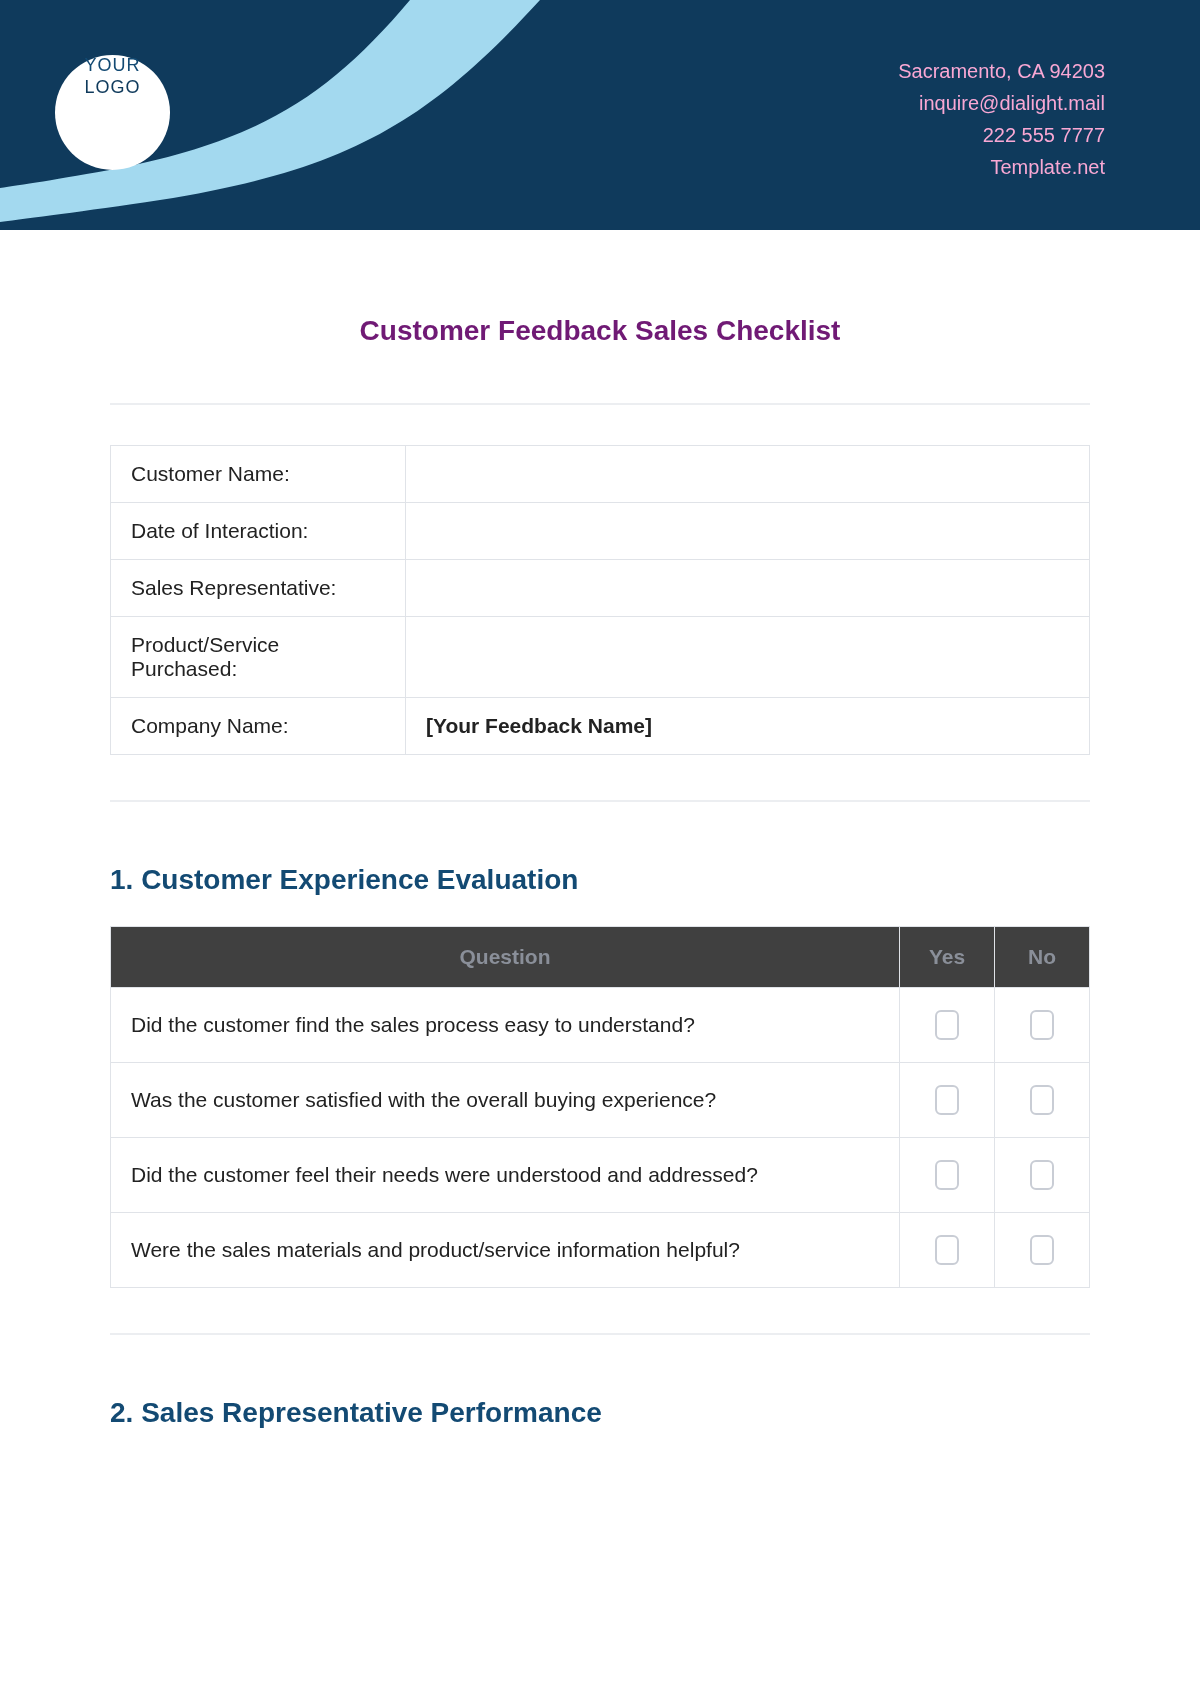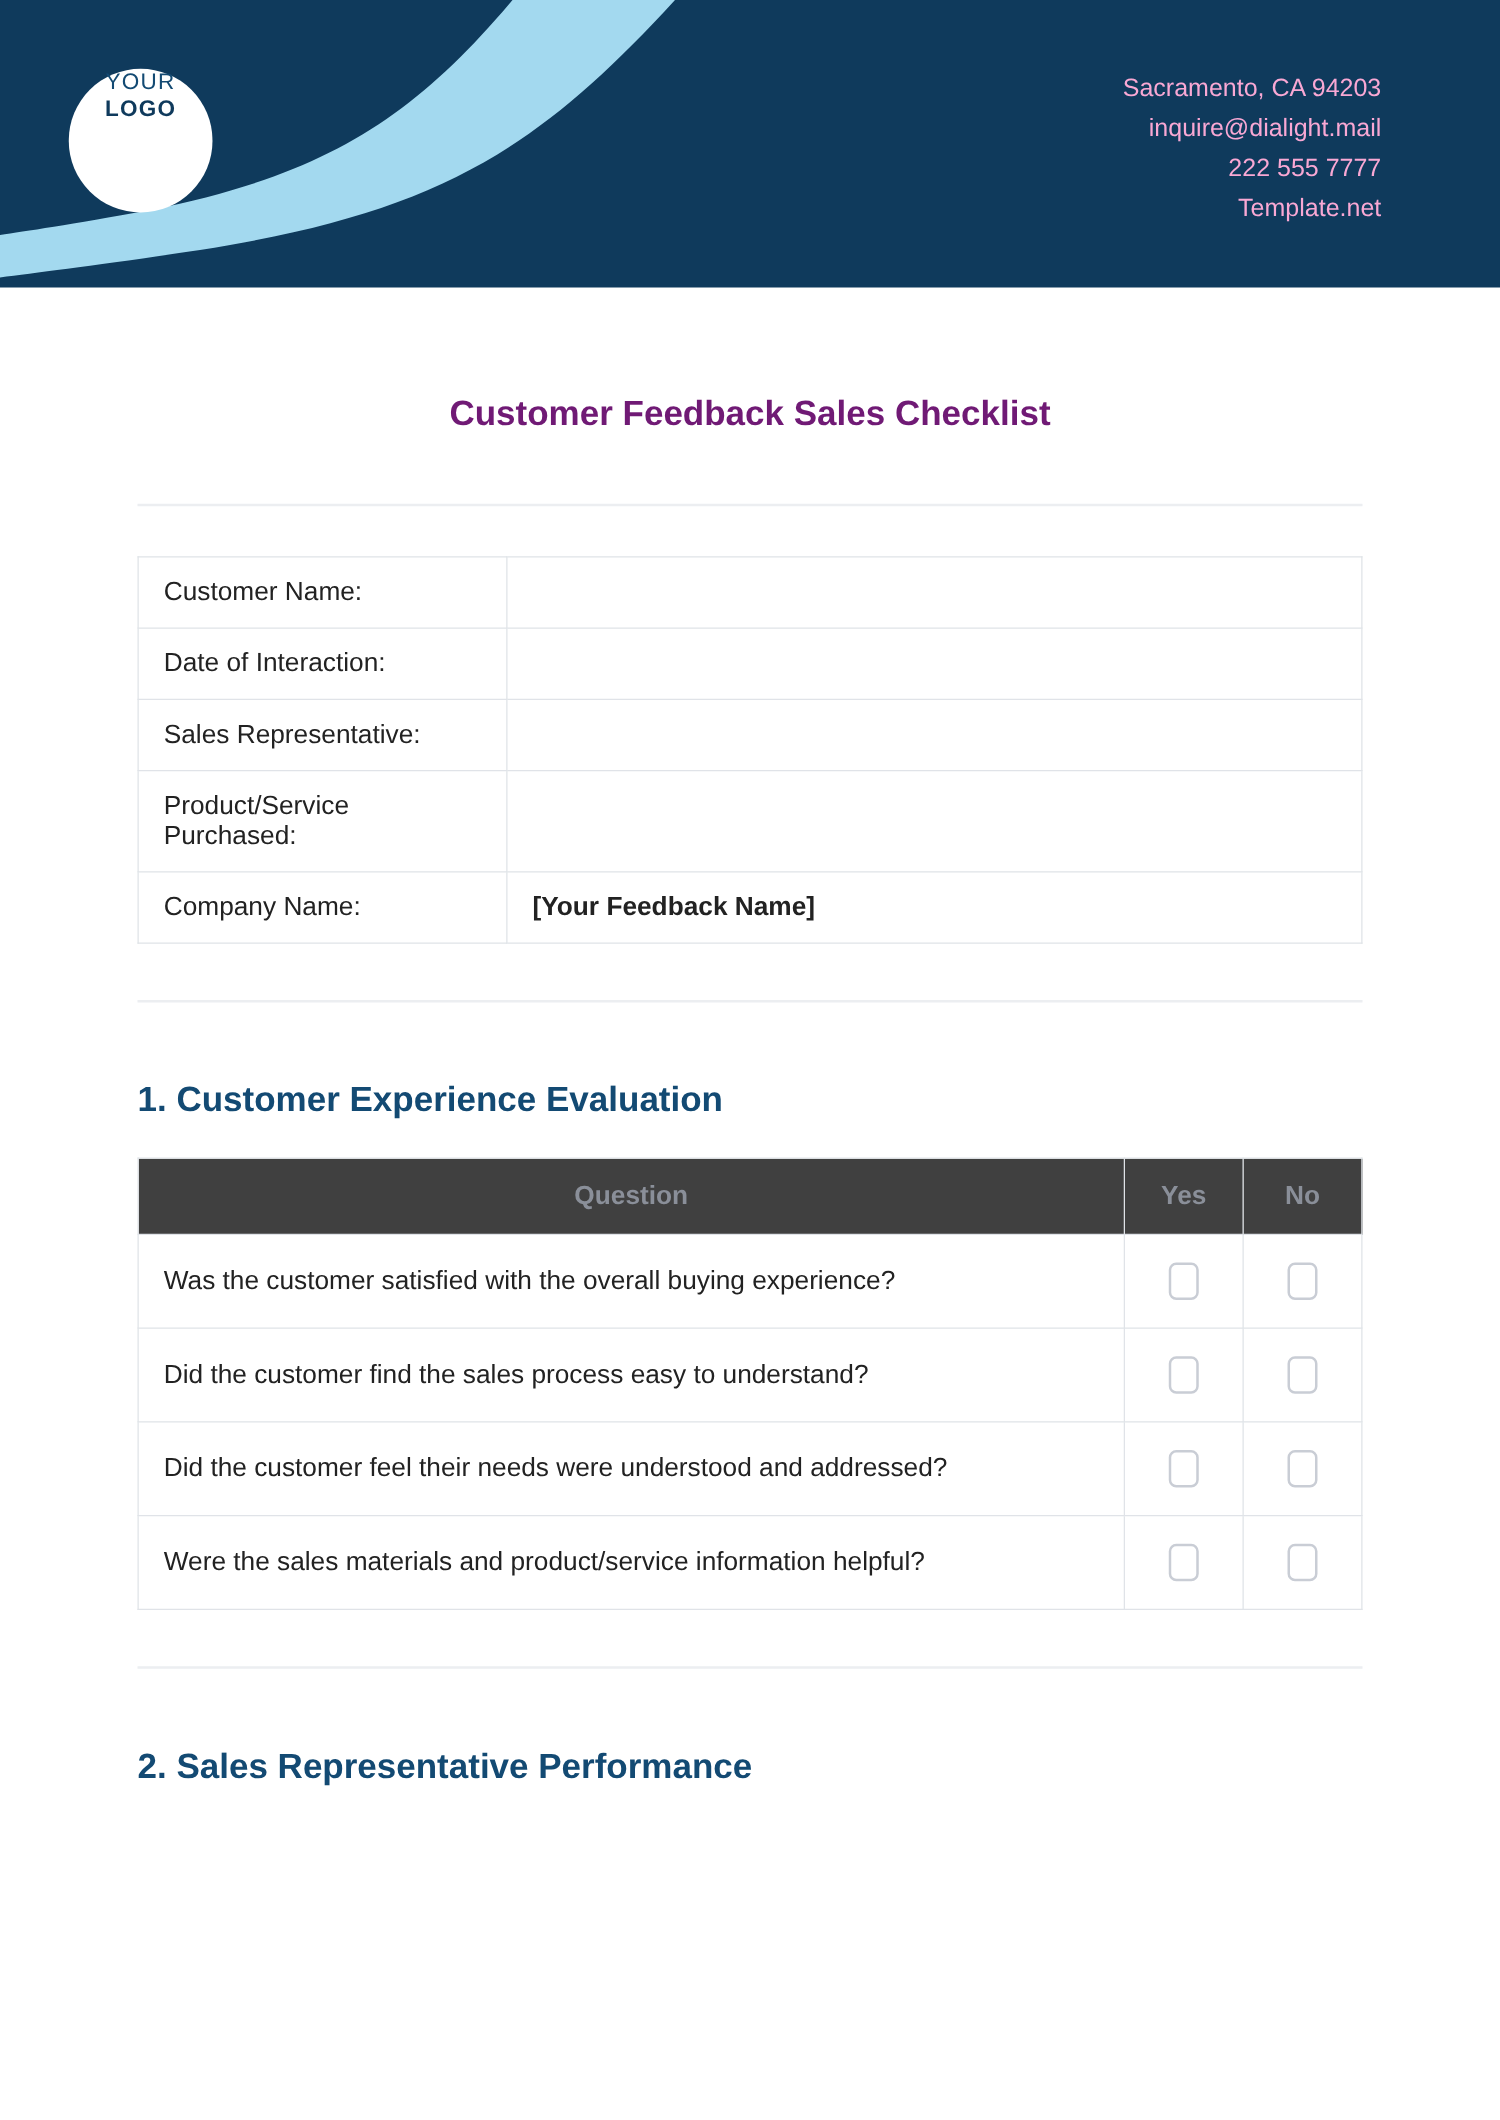--- a/index.html
+++ b/index.html
@@ -33,21 +33,21 @@
     display: flex;
     flex-direction: column;
     align-items: center;
     font-size: 18px;
     font-weight: 600;
     color: #0f3a5c;
     letter-spacing: 1px;
     line-height: 1.2;
   }
   .logo-circle .line1 { font-weight: 400; color:#134a73; }
-  .logo-circle .line2 { font-weight: 700; }
+  .logo-circle .line2 { font-weight: 400; }
   .contact-block {
     position: absolute;
     top: 55px;
     right: 95px;
     text-align: right;
     color: #f9a8d4;
     font-size: 20px;
     line-height: 1.6;
   }
   .content {
@@ -179,26 +179,26 @@
   <table class="q-table">
     <thead>
       <tr>
         <th class="qcol">Question</th>
         <th class="yesno">Yes</th>
         <th class="yesno">No</th>
       </tr>
     </thead>
     <tbody>
       <tr>
+        <td>Did the customer find the sales process easy to understand?</td>
+        <td class="center"><span class="checkbox"></span></td>
+        <td class="center"><span class="checkbox"></span></td>
+      </tr>
+      <tr>
         <td>Was the customer satisfied with the overall buying experience?</td>
-        <td class="center"><span class="checkbox"></span></td>
-        <td class="center"><span class="checkbox"></span></td>
-      </tr>
-      <tr>
-        <td>Did the customer find the sales process easy to understand?</td>
         <td class="center"><span class="checkbox"></span></td>
         <td class="center"><span class="checkbox"></span></td>
       </tr>
       <tr>
         <td>Did the customer feel their needs were understood and addressed?</td>
         <td class="center"><span class="checkbox"></span></td>
         <td class="center"><span class="checkbox"></span></td>
       </tr>
       <tr>
         <td>Were the sales materials and product/service information helpful?</td>

